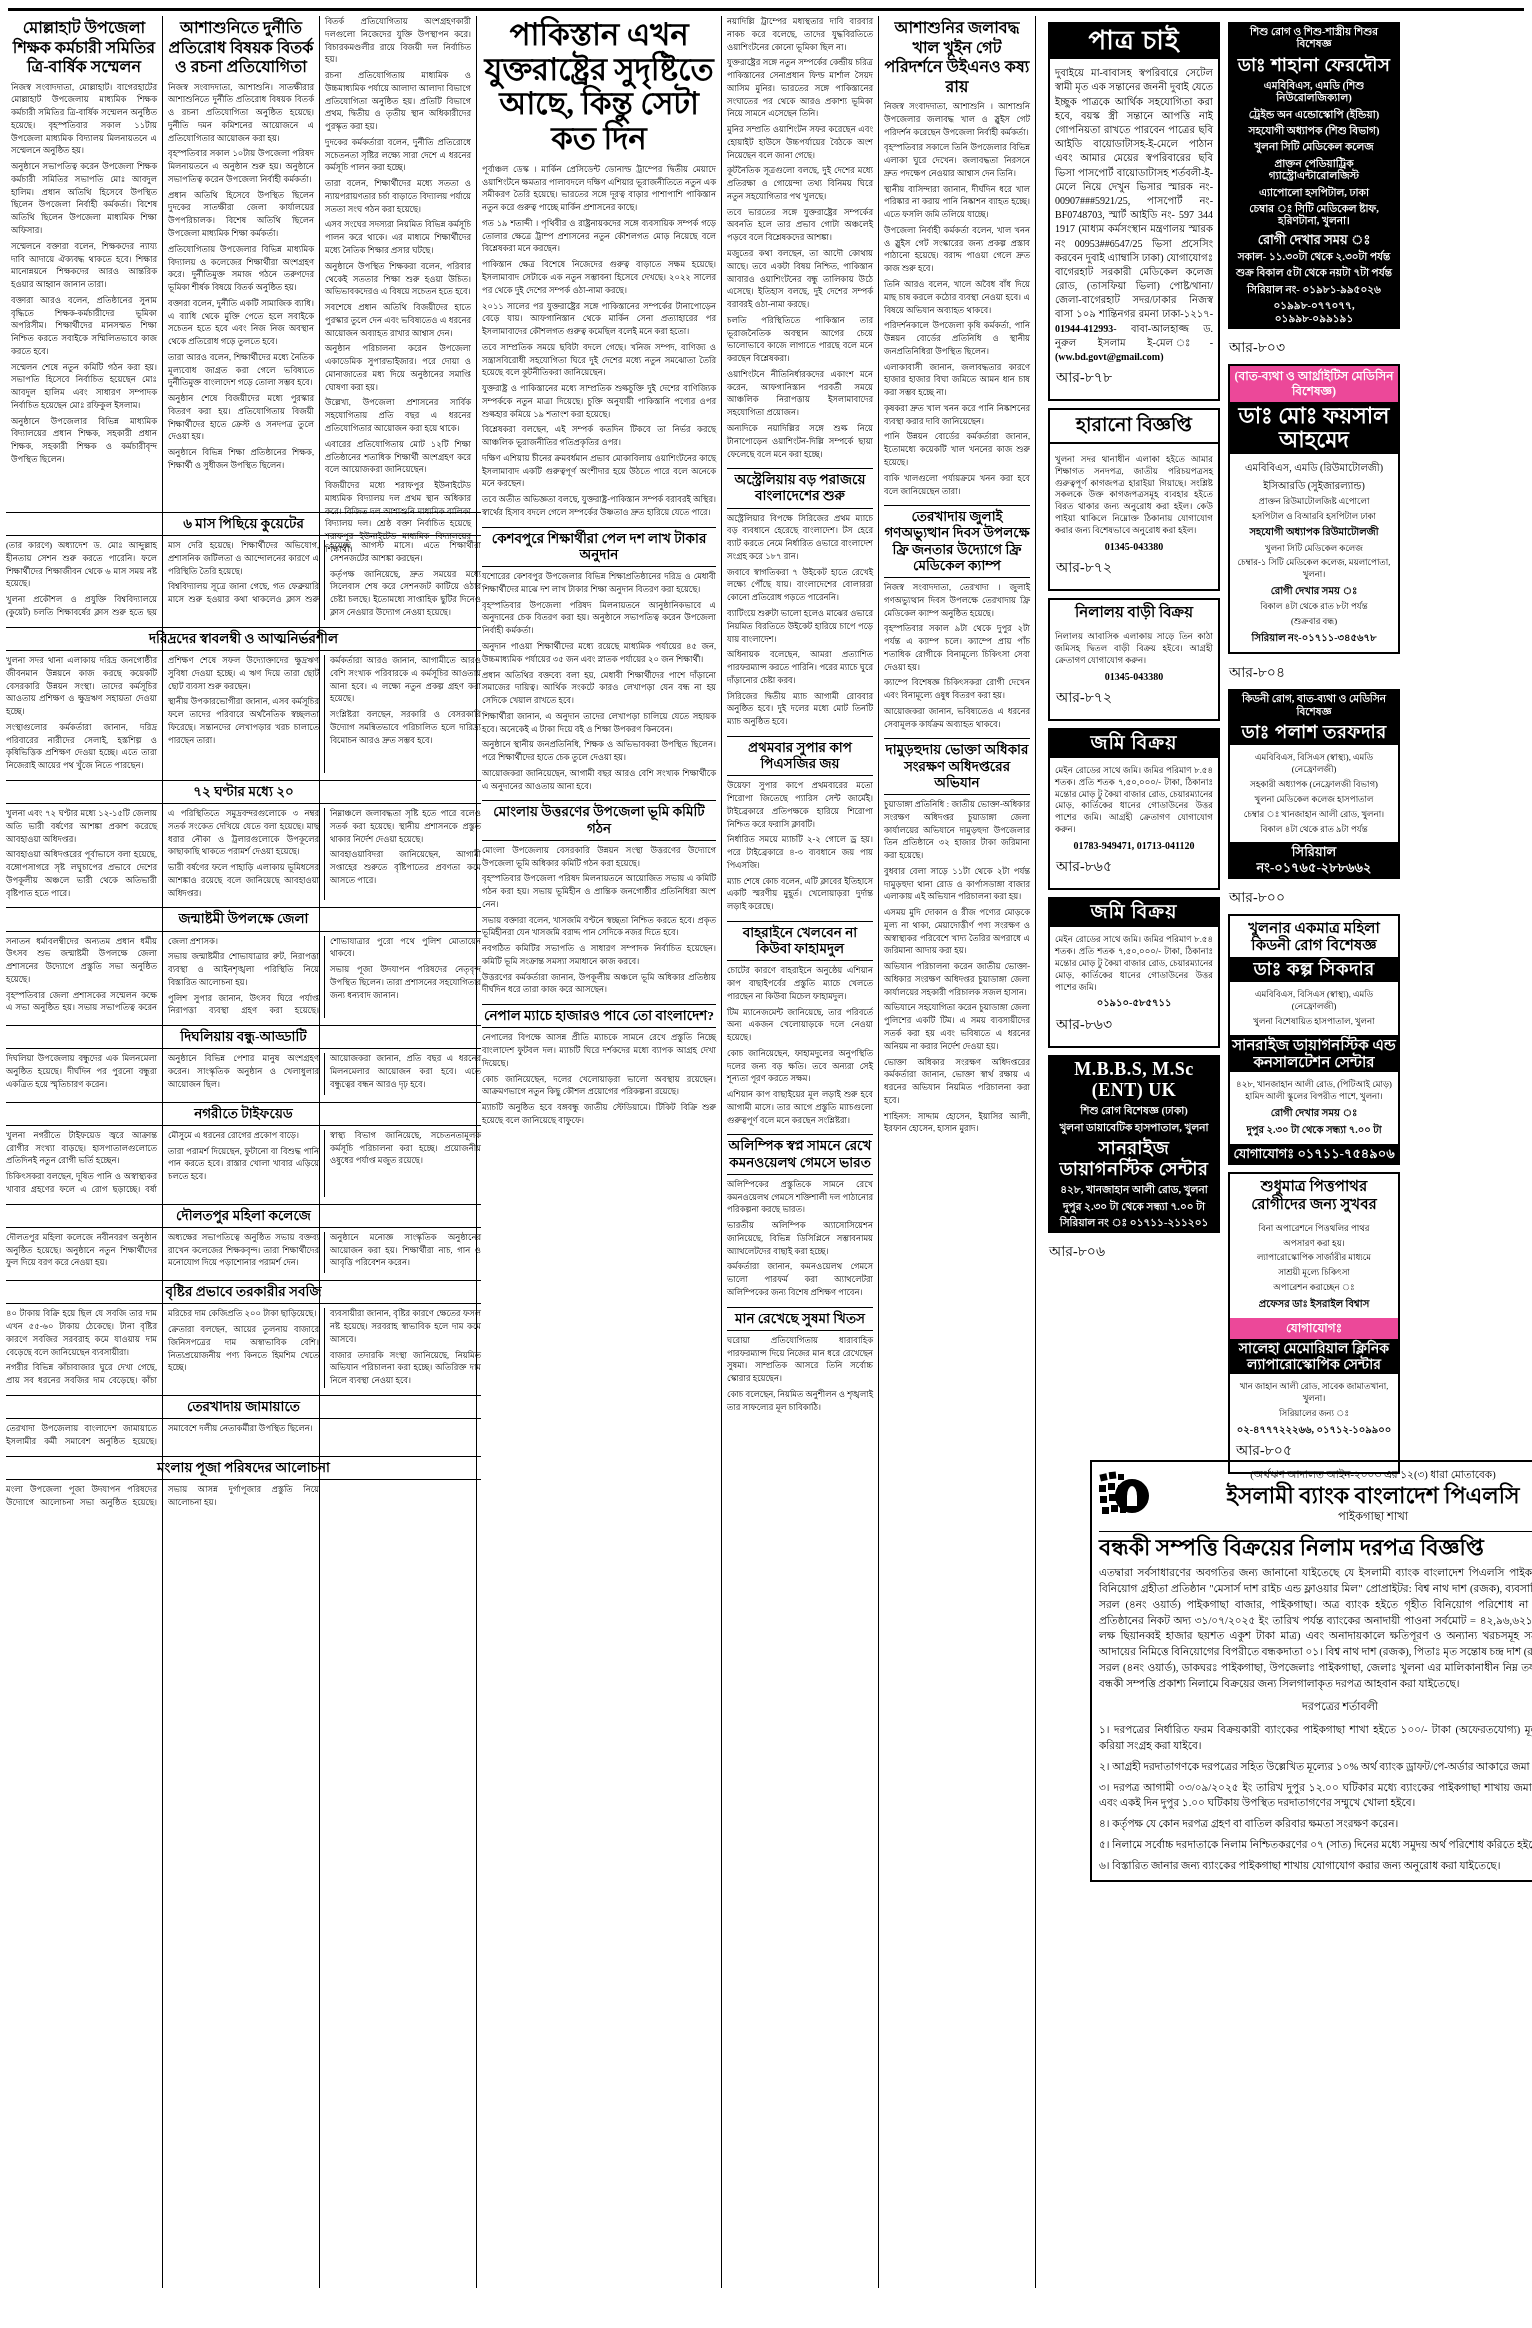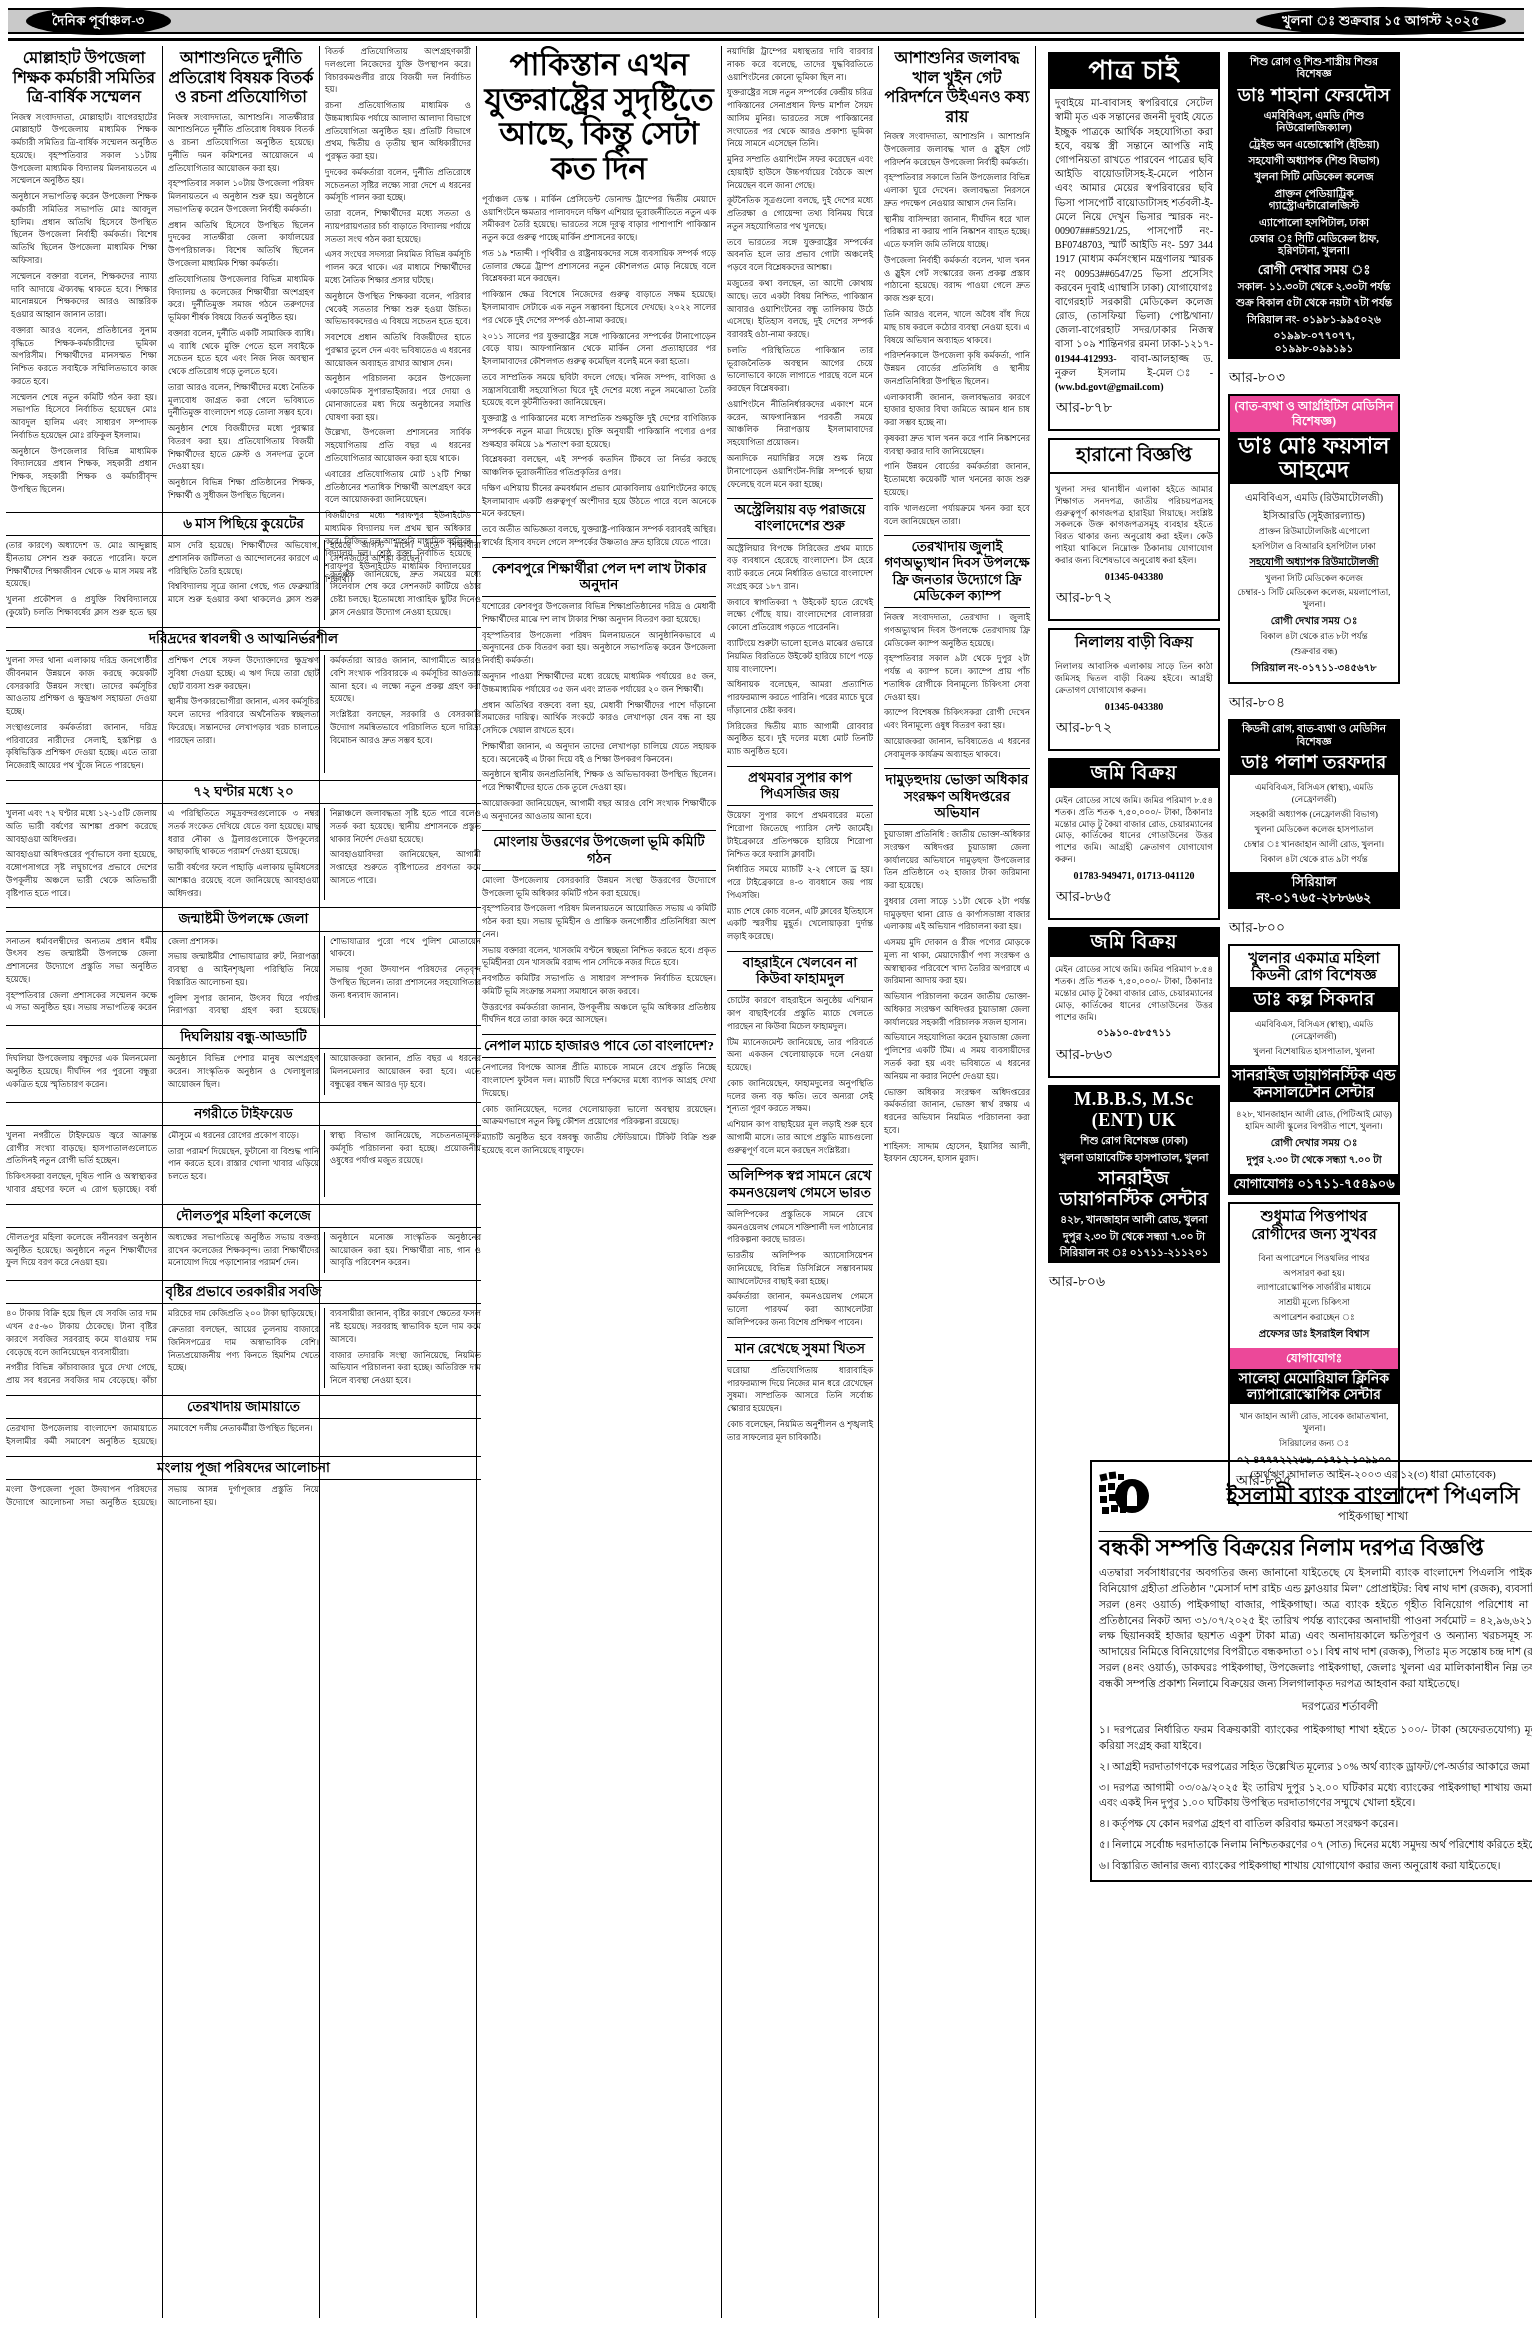--- a/index.html
+++ b/index.html
@@ -125,31 +125,27 @@
   .bank-small { font-size:10.5px; }
   .bank-name { font-size:22px; font-weight:bold; line-height:1.1; }
   .bank-branch { font-size:11.5px; }
   .bank-sub {
     font-weight:bold; font-size:22px;
     border-top:1.5px solid #000; margin-top:4px; padding-top:4px; line-height:1.1;
   }
   .bank-body { font-size:10.5px; line-height:1.5; text-align:justify; margin-top:5px; }
   .bank-cond { text-align:center; font-weight:normal; font-size:11px; margin:7px 0 3px 0; }
   .bold { font-weight:bold; }
-  .u { text-decoration:underline; }
+  .u { }
 </style>
 </head>
 <body>
 
 <div class="page">
 
-  <div class="masthead">
-    <div class="ellipse left">দৈনিক পূর্বাঞ্চল-৩</div>
-    <div class="ellipse right">খুলনা ঃ শুক্রবার ১৫ আগস্ট ২০২৫</div>
-  </div>
   <div class="rule-thick"></div>
 
   <div class="grid">
 
     <div class="col">
       <h2 class="hl">মোল্লাহাট উপজেলা শিক্ষক কর্মচারী সমিতির ত্রি-বার্ষিক সম্মেলন</h2>
       <p class="body">নিজস্ব সংবাদদাতা, মোল্লাহাট। বাগেরহাটের মোল্লাহাট উপজেলায় মাধ্যমিক শিক্ষক কর্মচারী সমিতির ত্রি-বার্ষিক সম্মেলন অনুষ্ঠিত হয়েছে। বৃহস্পতিবার সকাল ১১টায় উপজেলা মাধ্যমিক বিদ্যালয় মিলনায়তনে এ সম্মেলনে অনুষ্ঠিত হয়।</p>
       <p class="body">অনুষ্ঠানে সভাপতিত্ব করেন উপজেলা শিক্ষক কর্মচারী সমিতির সভাপতি মোঃ আবদুল হালিম। প্রধান অতিথি হিসেবে উপস্থিত ছিলেন উপজেলা নির্বাহী কর্মকর্তা। বিশেষ অতিথি ছিলেন উপজেলা মাধ্যমিক শিক্ষা অফিসার।</p>
       <p class="body">সম্মেলনে বক্তারা বলেন, শিক্ষকদের ন্যায্য দাবি আদায়ে ঐক্যবদ্ধ থাকতে হবে। শিক্ষার মানোন্নয়নে শিক্ষকদের আরও আন্তরিক হওয়ার আহ্বান জানান তারা।</p>
       <p class="body">বক্তারা আরও বলেন, প্রতিষ্ঠানের সুনাম বৃদ্ধিতে শিক্ষক-কর্মচারীদের ভূমিকা অপরিসীম। শিক্ষার্থীদের মানসম্মত শিক্ষা নিশ্চিত করতে সবাইকে সম্মিলিতভাবে কাজ করতে হবে।</p>

